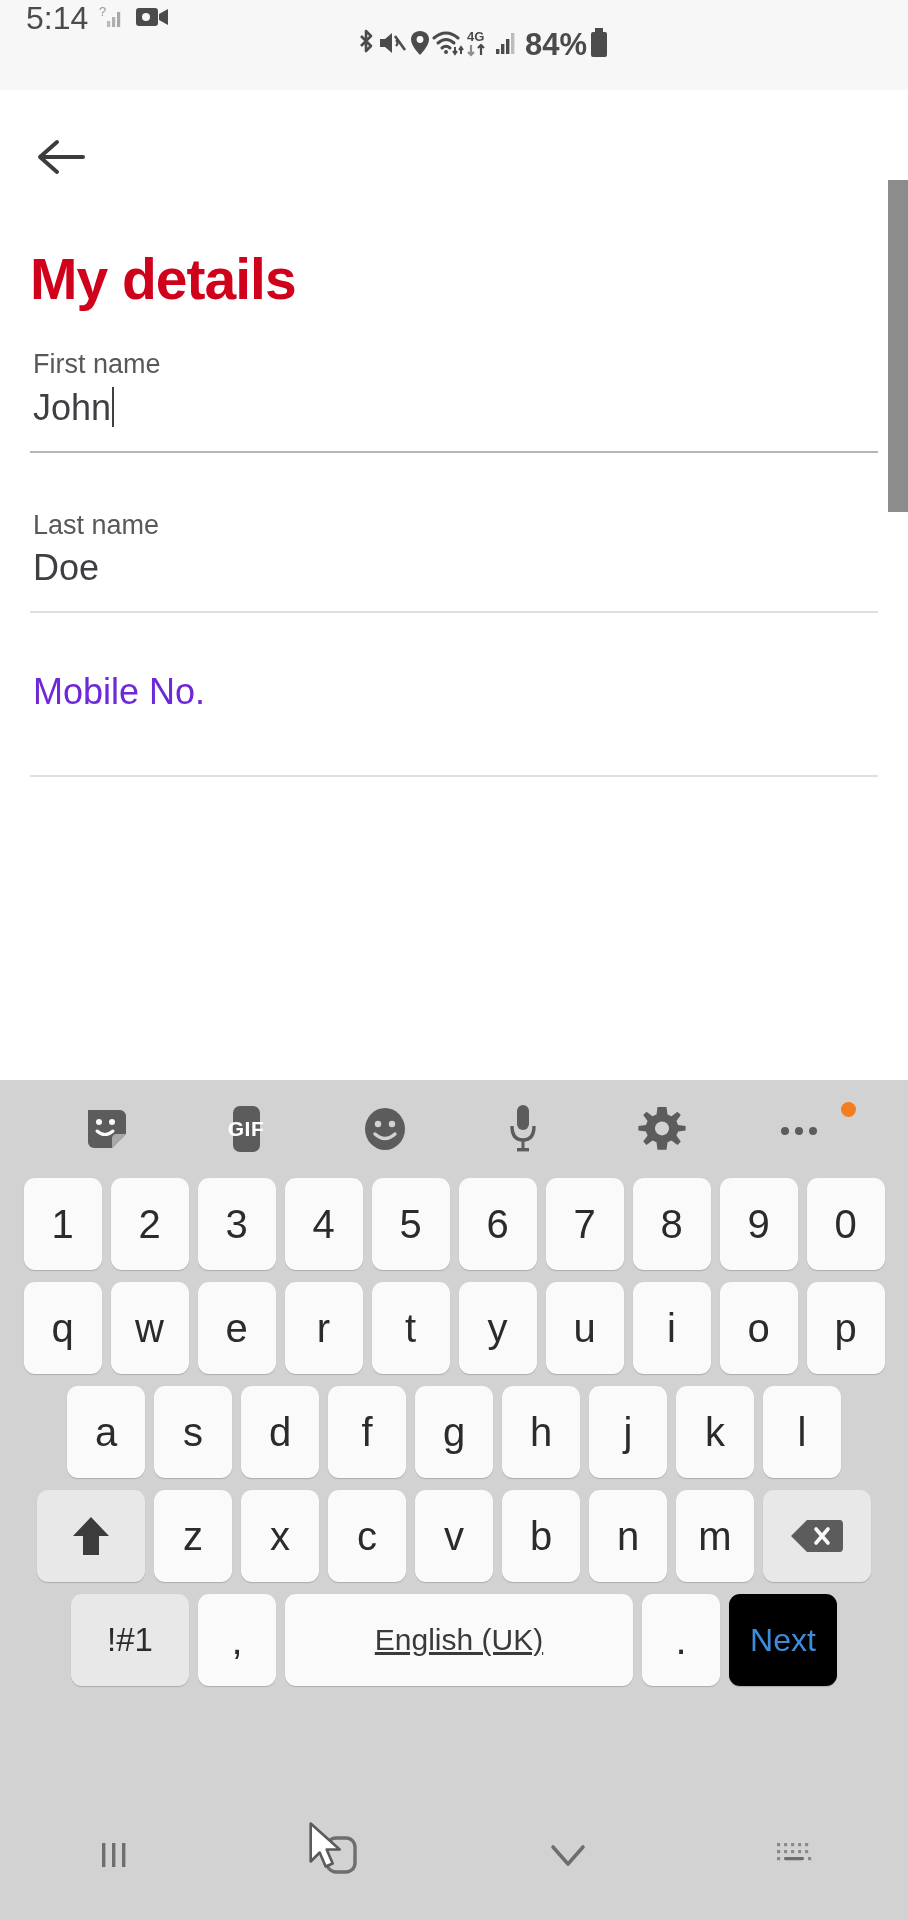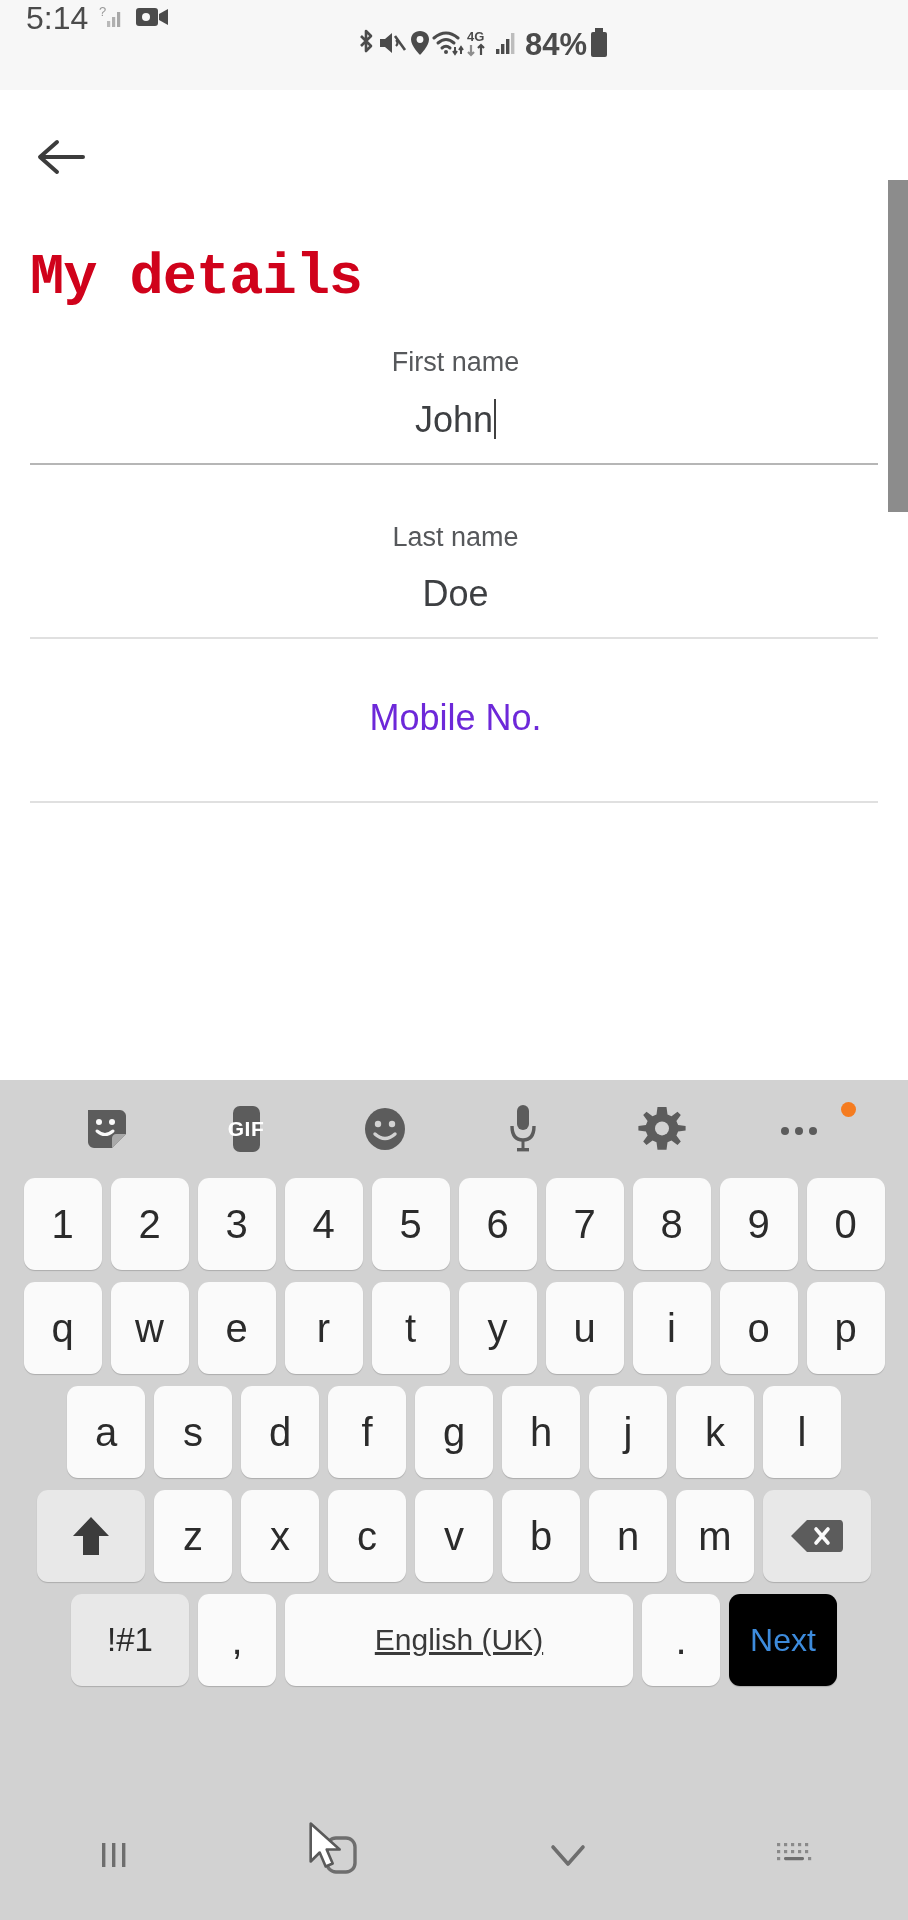--- a/index.html
+++ b/index.html
@@ -40,36 +40,36 @@
     width:62px; height:62px;
     display:flex; align-items:center; justify-content:center;
     cursor:pointer;
   }
   .page-title{
     margin:58px 0 0 30px;
     font-size:57px;
     font-weight:bold;
     color:#d0021b;
     letter-spacing:-1px;
-    font-family:Liberation Mono, monospace;
-  }
-
-  .form{ margin-top:38px;text-align:center; }
+    font-family:Liberation Sans, sans-serif;
+  }
+
+  .form{ margin-top:38px; }
   .field{ padding:0 30px; position:relative; }
   .field-label{
     font-size:27px;
     color:#56585b;
     line-height:1.1;
     padding-left:3px;
   }
   .field-value{
     font-size:36px;
     color:#3d3f42;
     padding-left:3px;
-    margin-top:21px;
+    margin-top:7px;
     display:inline-block;
     position:relative;
   }
   .caret{
     display:inline-block;
     width:2px; height:40px;
     background:#404040;
     vertical-align:-7px;
     margin-left:1px;
   }

